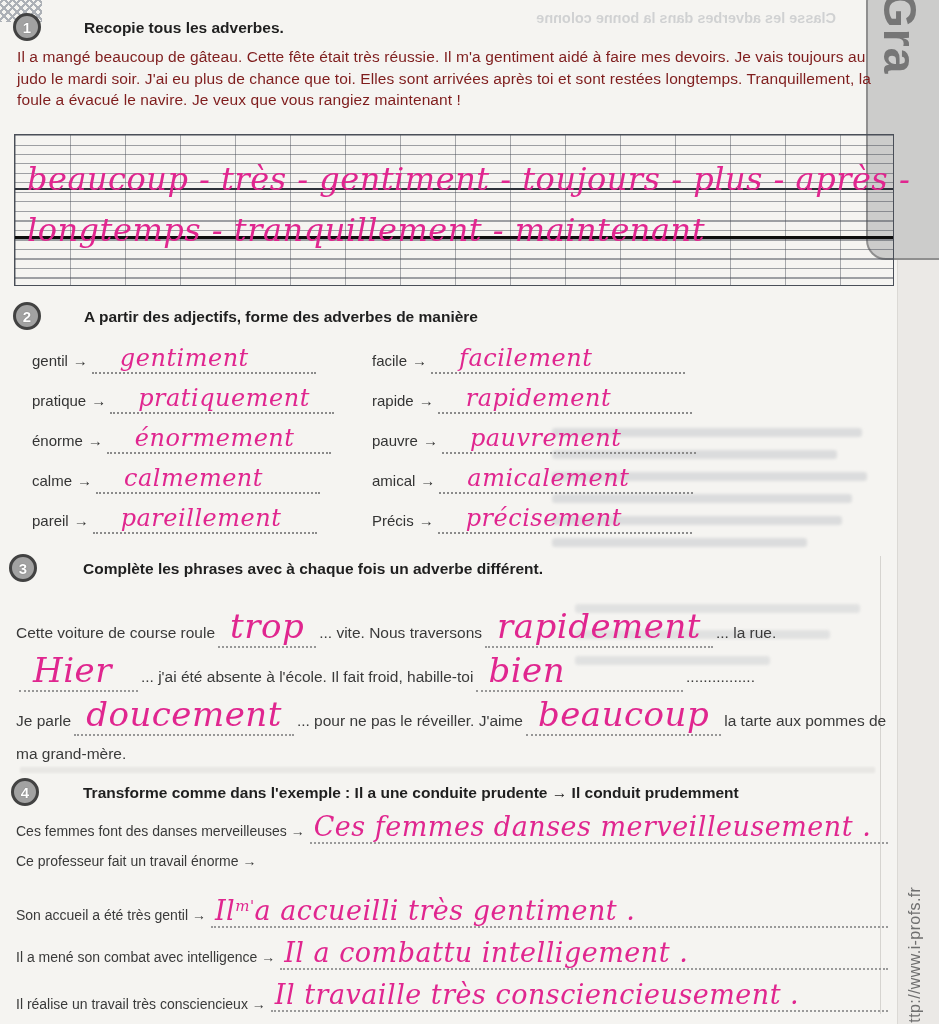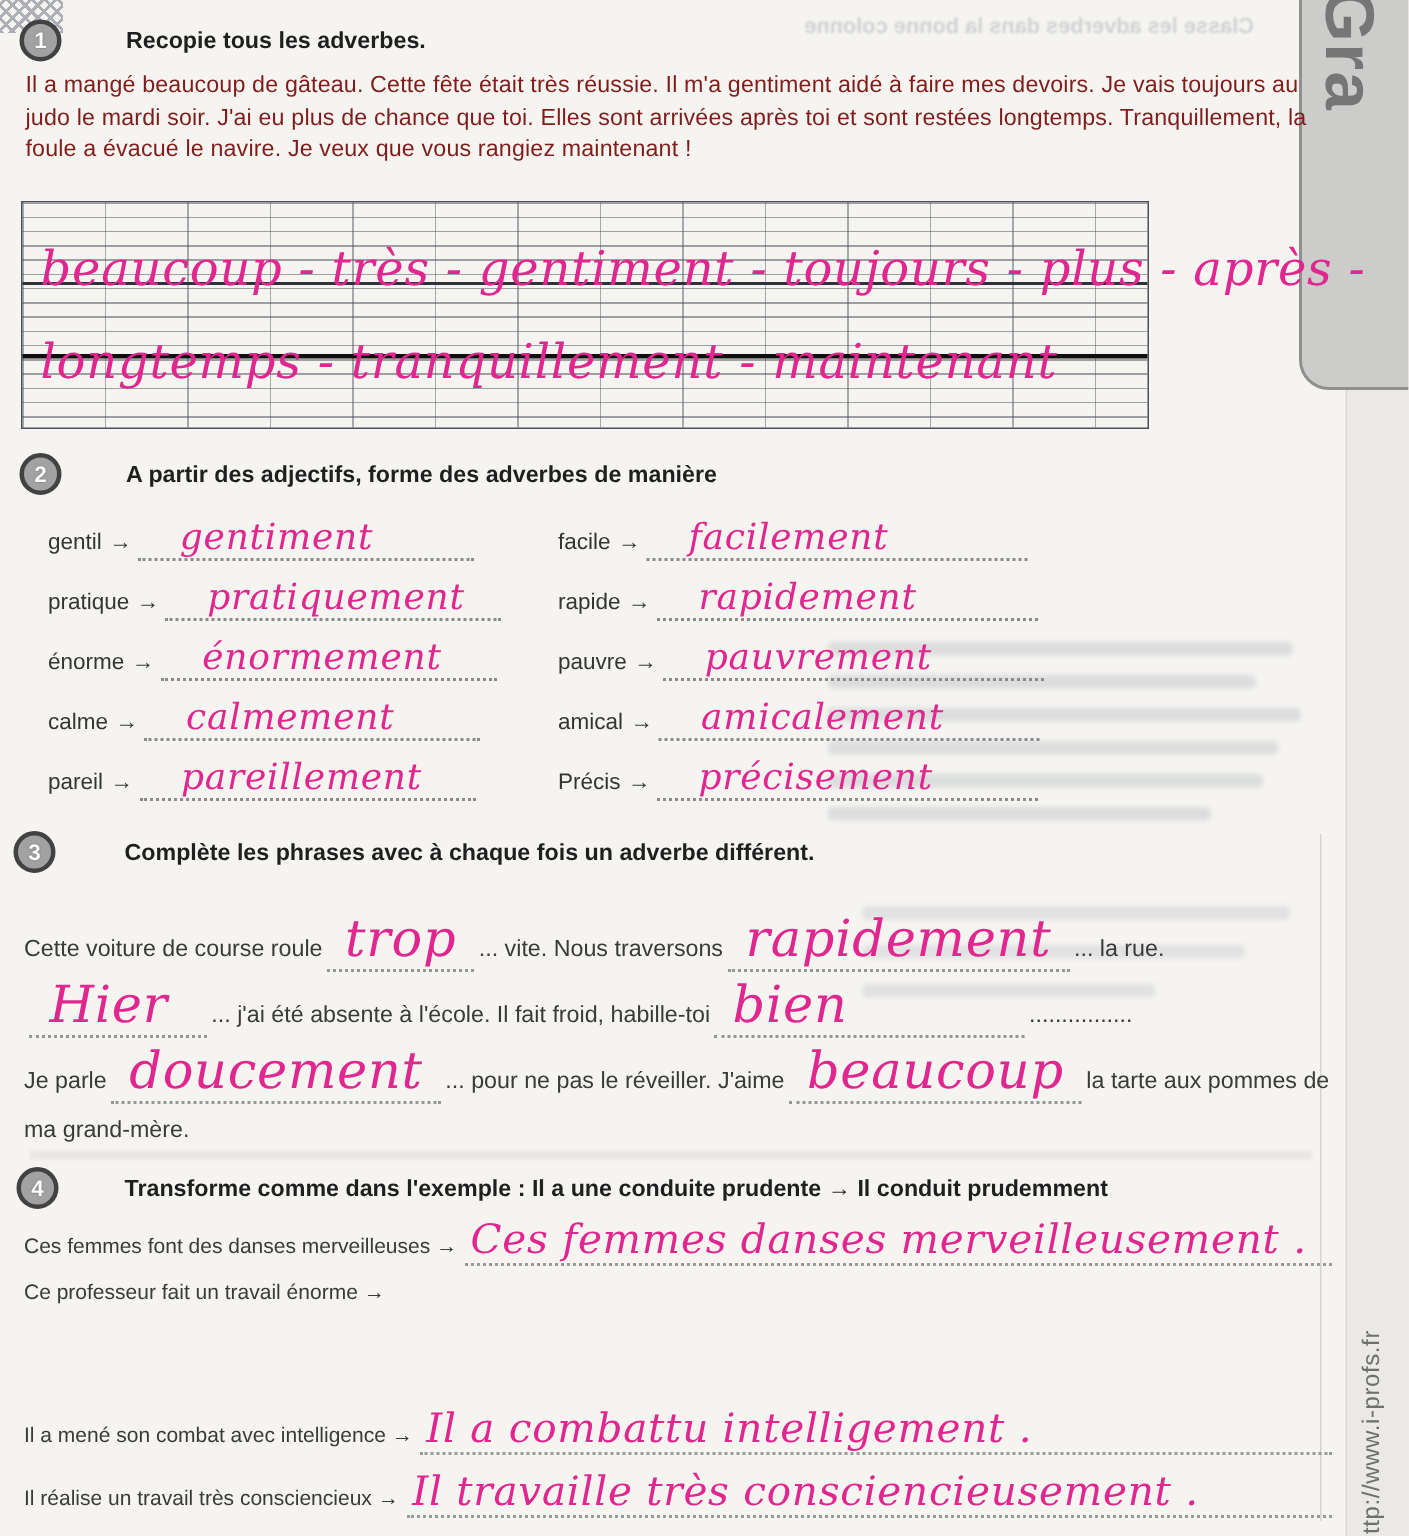--- a/index.html
+++ b/index.html
@@ -47,29 +47,29 @@
   .para{position:absolute;left:17px;top:46px;width:858px;font-size:15.5px;line-height:21.5px;color:#7f1d1d;letter-spacing:.1px;}
   
   .hand{
     font-family:"DejaVu Serif", serif;font-style:italic;
     color:#e0268f;letter-spacing:.5px;white-space:nowrap;
   }
   .h32{font-size:32px;} .h28{font-size:24px;margin-left:16px;} .h27{font-size:27px;} .h26{font-size:34px;}
   .hand-sup{font-size:15px;vertical-align:9px;}
   
   .seyes{
-    position:absolute;left:14px;top:134px;width:752px;height:152px;
+    position:absolute;left:14px;top:134px;width:880px;height:152px;
     box-sizing:border-box;border:1px solid #4a4f58;background:
       repeating-linear-gradient(to bottom, rgba(70,75,85,.5) 0 1px, transparent 1px 9.5px),
       repeating-linear-gradient(to right, rgba(70,75,85,.45) 0 1px, transparent 1px 55px);
   }
   .base1{position:absolute;left:0;right:0;top:53px;height:2px;background:#2e323a;}
   .base2{position:absolute;left:0;right:0;top:101px;height:3px;background:#0e0e0e;}
   .hw{position:absolute;left:12px;line-height:1;}
-  .hw1{top:28px;} .hw2{top:90px;}
+  .hw1{top:28px;} .hw2{top:79px;}
   
   .ex2-grid{
     position:absolute;left:32px;top:344px;width:845px;
     display:grid;grid-template-columns:340px 1fr;grid-auto-rows:40px;
   }
   .cell{display:flex;align-items:baseline;}
   .plabel{font-size:15px;color:#343434;white-space:nowrap;}
   .arrow{font-size:15px;color:#343434;margin:0 4px 0 5px;}
   .blank{border-bottom:2px dotted #8b8b8b;padding:0 12px;min-width:200px;display:inline-block;}
   .ex2-grid .cell:nth-child(even) .blank{min-width:230px;}
@@ -218,26 +218,30 @@
 
   <div class="x4-row" style="top:811px;">
     <span class="x4-prompt">Ces femmes font des danses merveilleuses →</span>
     <span class="x4-answer"><span class="hand h27">Ces femmes danses merveilleusement .</span></span>
   </div>
 
   <div class="x4-row" style="top:853px;">
     <span class="x4-prompt">Ce professeur fait un travail énorme →</span>
   </div>
 
+  <div class="x4-row" style="top:895px;">
+    <span class="x4-prompt">Son accueil a été très gentil →</span>
+    <span class="x4-answer"><span class="hand h27">Il</span><span class="hand hand-sup">m'</span><span class="hand h27">a accueilli  très gentiment .</span></span>
+  </div>
 
   <div class="x4-row" style="top:937px;">
     <span class="x4-prompt">Il a mené son combat avec intelligence →</span>
     <span class="x4-answer"><span class="hand h27">Il a combattu  intelligement .</span></span>
   </div>
 
-  <div class="x4-row" style="top:979px;">
+  <div class="x4-row" style="top:979px;align-items:flex-end;">
     <span class="x4-prompt">Il réalise un travail très consciencieux →</span>
     <span class="x4-answer"><span class="hand h27">Il travaille très consciencieusement .</span></span>
   </div>
 
   <div class="url">http://www.i-profs.fr</div>
 
 </div>
 
 </body></html>

